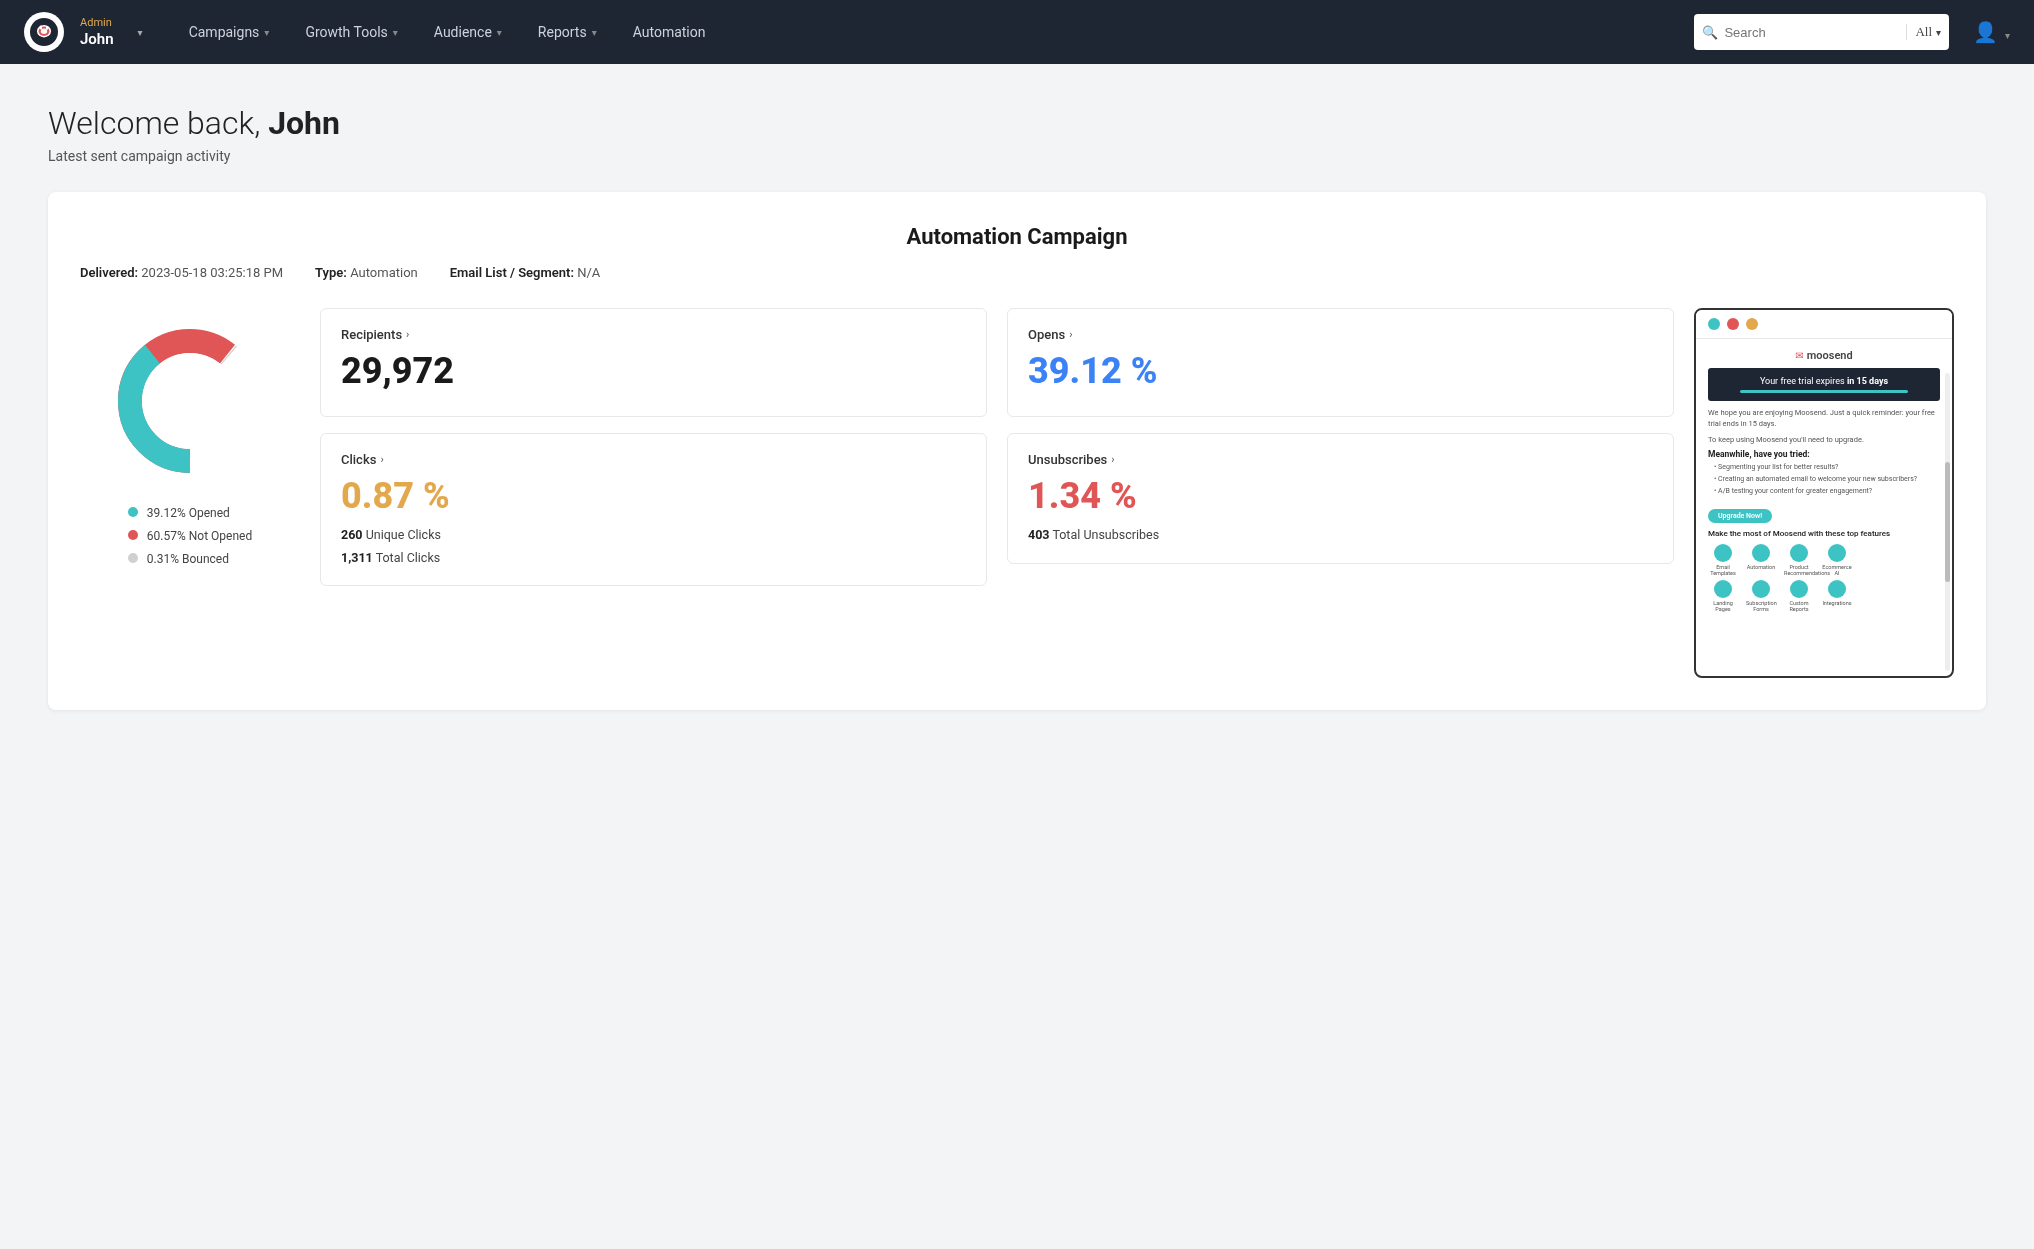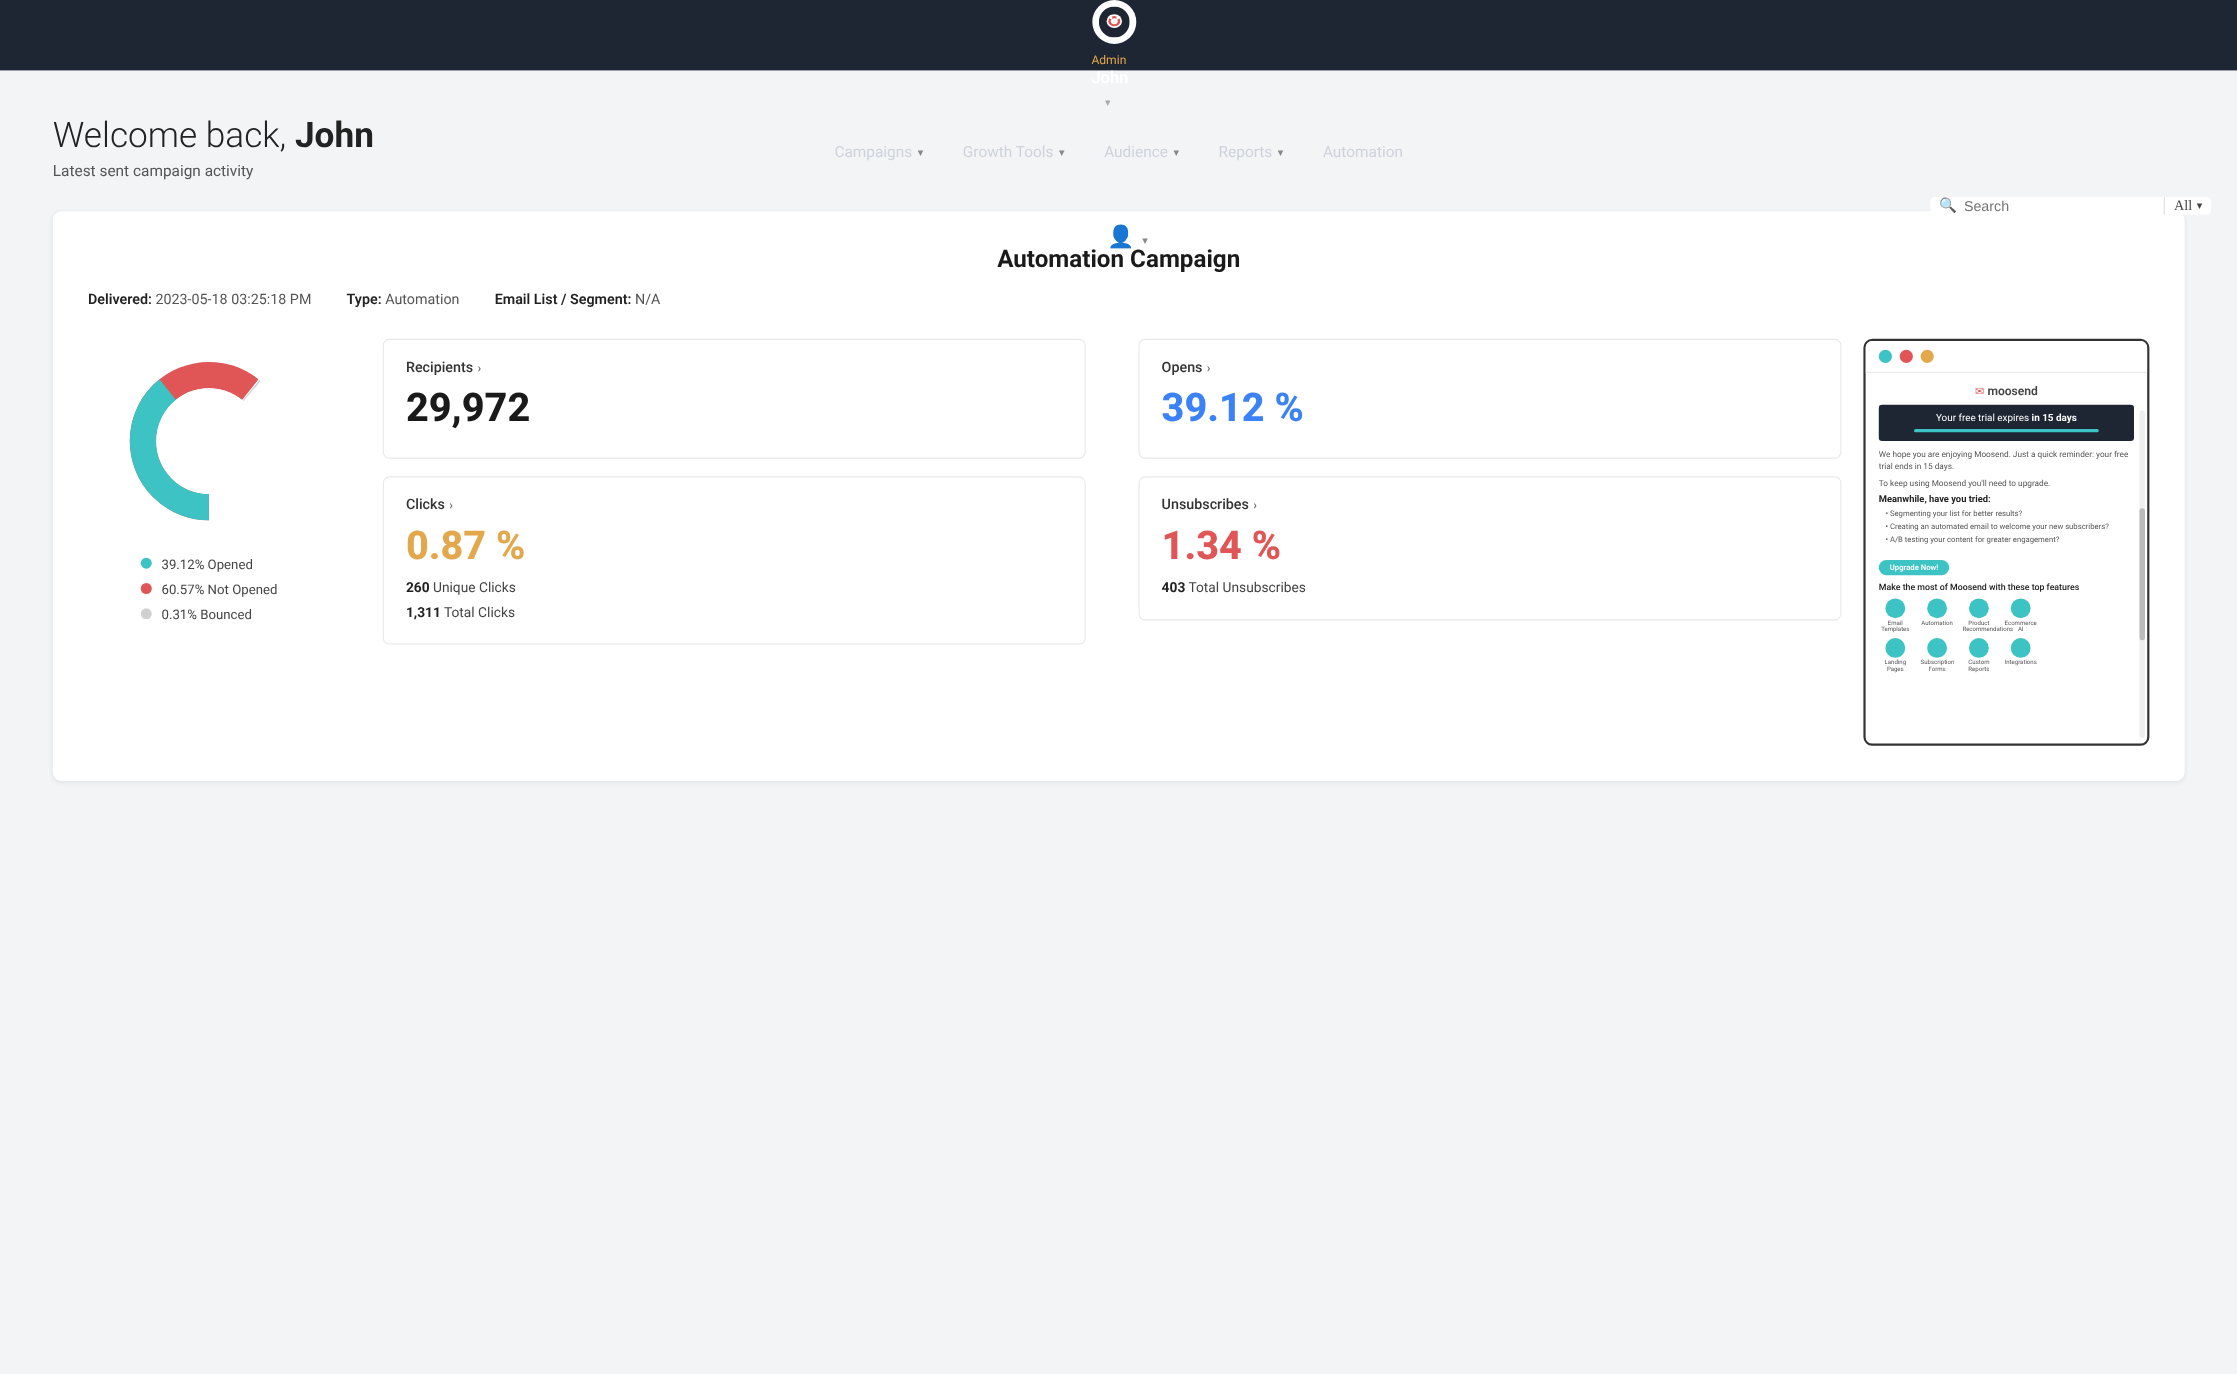--- a/index.html
+++ b/index.html
@@ -6,21 +6,20 @@
     body { font-family: -apple-system, BlinkMacSystemFont, 'Segoe UI', Roboto, sans-serif; background: #f3f4f6; min-height: 100vh; }
 
     
     .navbar {
       background: #1e2533;
       display: flex;
       align-items: center;
       padding: 0 24px;
       height: 64px;
       gap: 8px;
-      flex-direction: column;
     }
     .nav-logo {
       width: 40px; height: 40px;
       background: #fff;
       border-radius: 50%;
       display: flex; align-items: center; justify-content: center;
       margin-right: 8px;
       overflow: hidden;
       flex-shrink: 0;
     }
@@ -88,21 +87,21 @@
     
     .stats-layout { display: grid; grid-template-columns: 220px 1fr 1fr 260px; gap: 20px; align-items: start; }
 
     
     .donut-container { display: flex; flex-direction: column; align-items: center; gap: 16px; padding-top: 8px; }
     .donut-svg { width: 170px; height: 170px; }
     .donut-legend { font-size: 12px; color: #444; line-height: 1.9; }
     .legend-dot { display: inline-block; width: 10px; height: 10px; border-radius: 50%; margin-right: 6px; }
 
     
-    .stat-col { display: flex; flex-direction: column; gap: 16px; margin-left: 28px; }
+    .stat-col { display: flex; flex-direction: column; gap: 16px; }
     .stat-box {
       background: #fff;
       border: 1px solid #e8e8e8;
       border-radius: 6px;
       padding: 18px 20px 16px;
     }
     .stat-box-header { font-size: 13px; color: #333; font-weight: 500; display: flex; align-items: center; gap: 4px; margin-bottom: 10px; cursor: pointer; }
     .stat-box-header .chevron { font-size: 11px; color: #666; }
     .stat-big { font-size: 36px; font-weight: 800; color: #1a1a1a; line-height: 1.1; margin-bottom: 8px; }
     .stat-big.teal { color: #3b82f6; }

